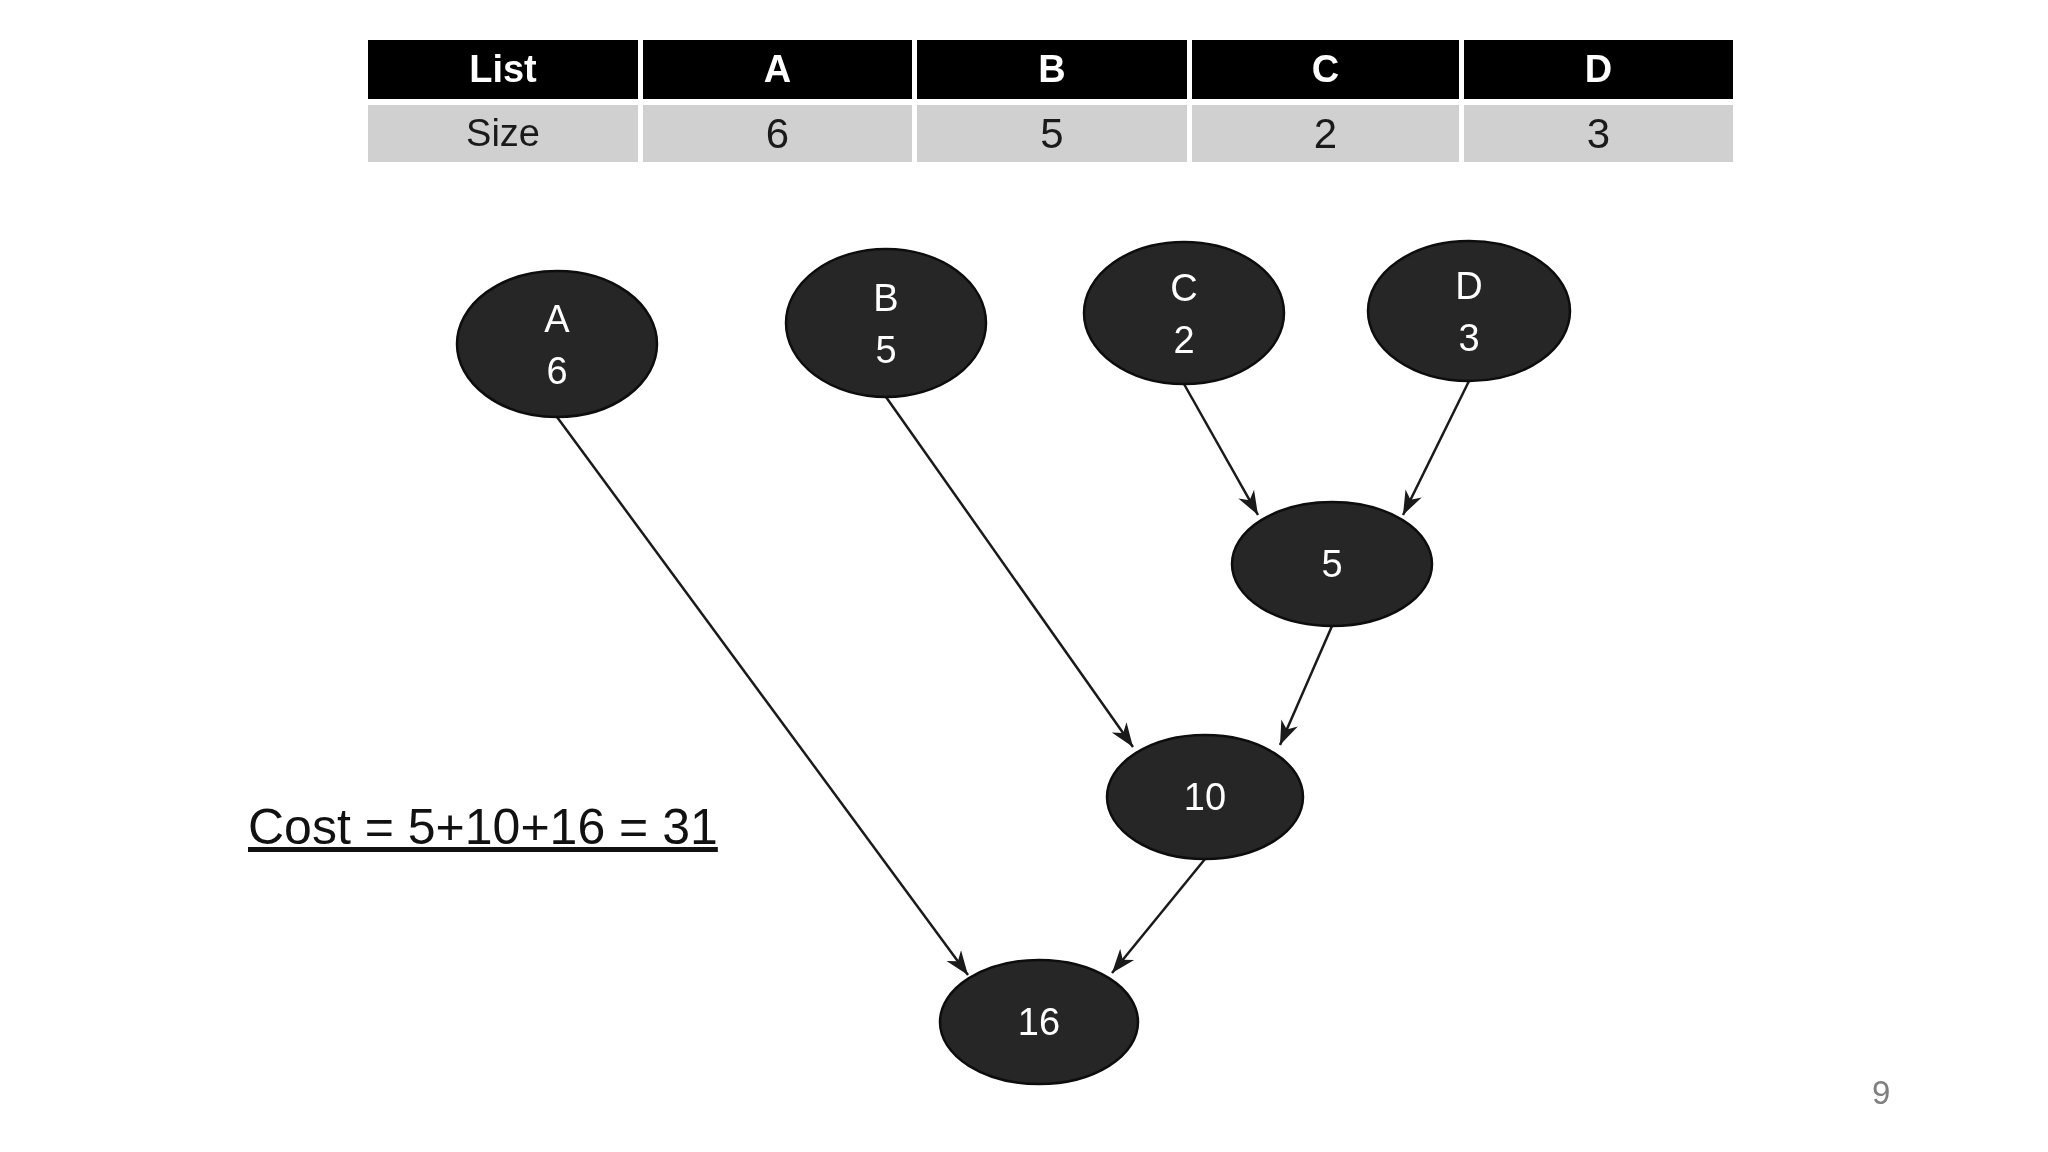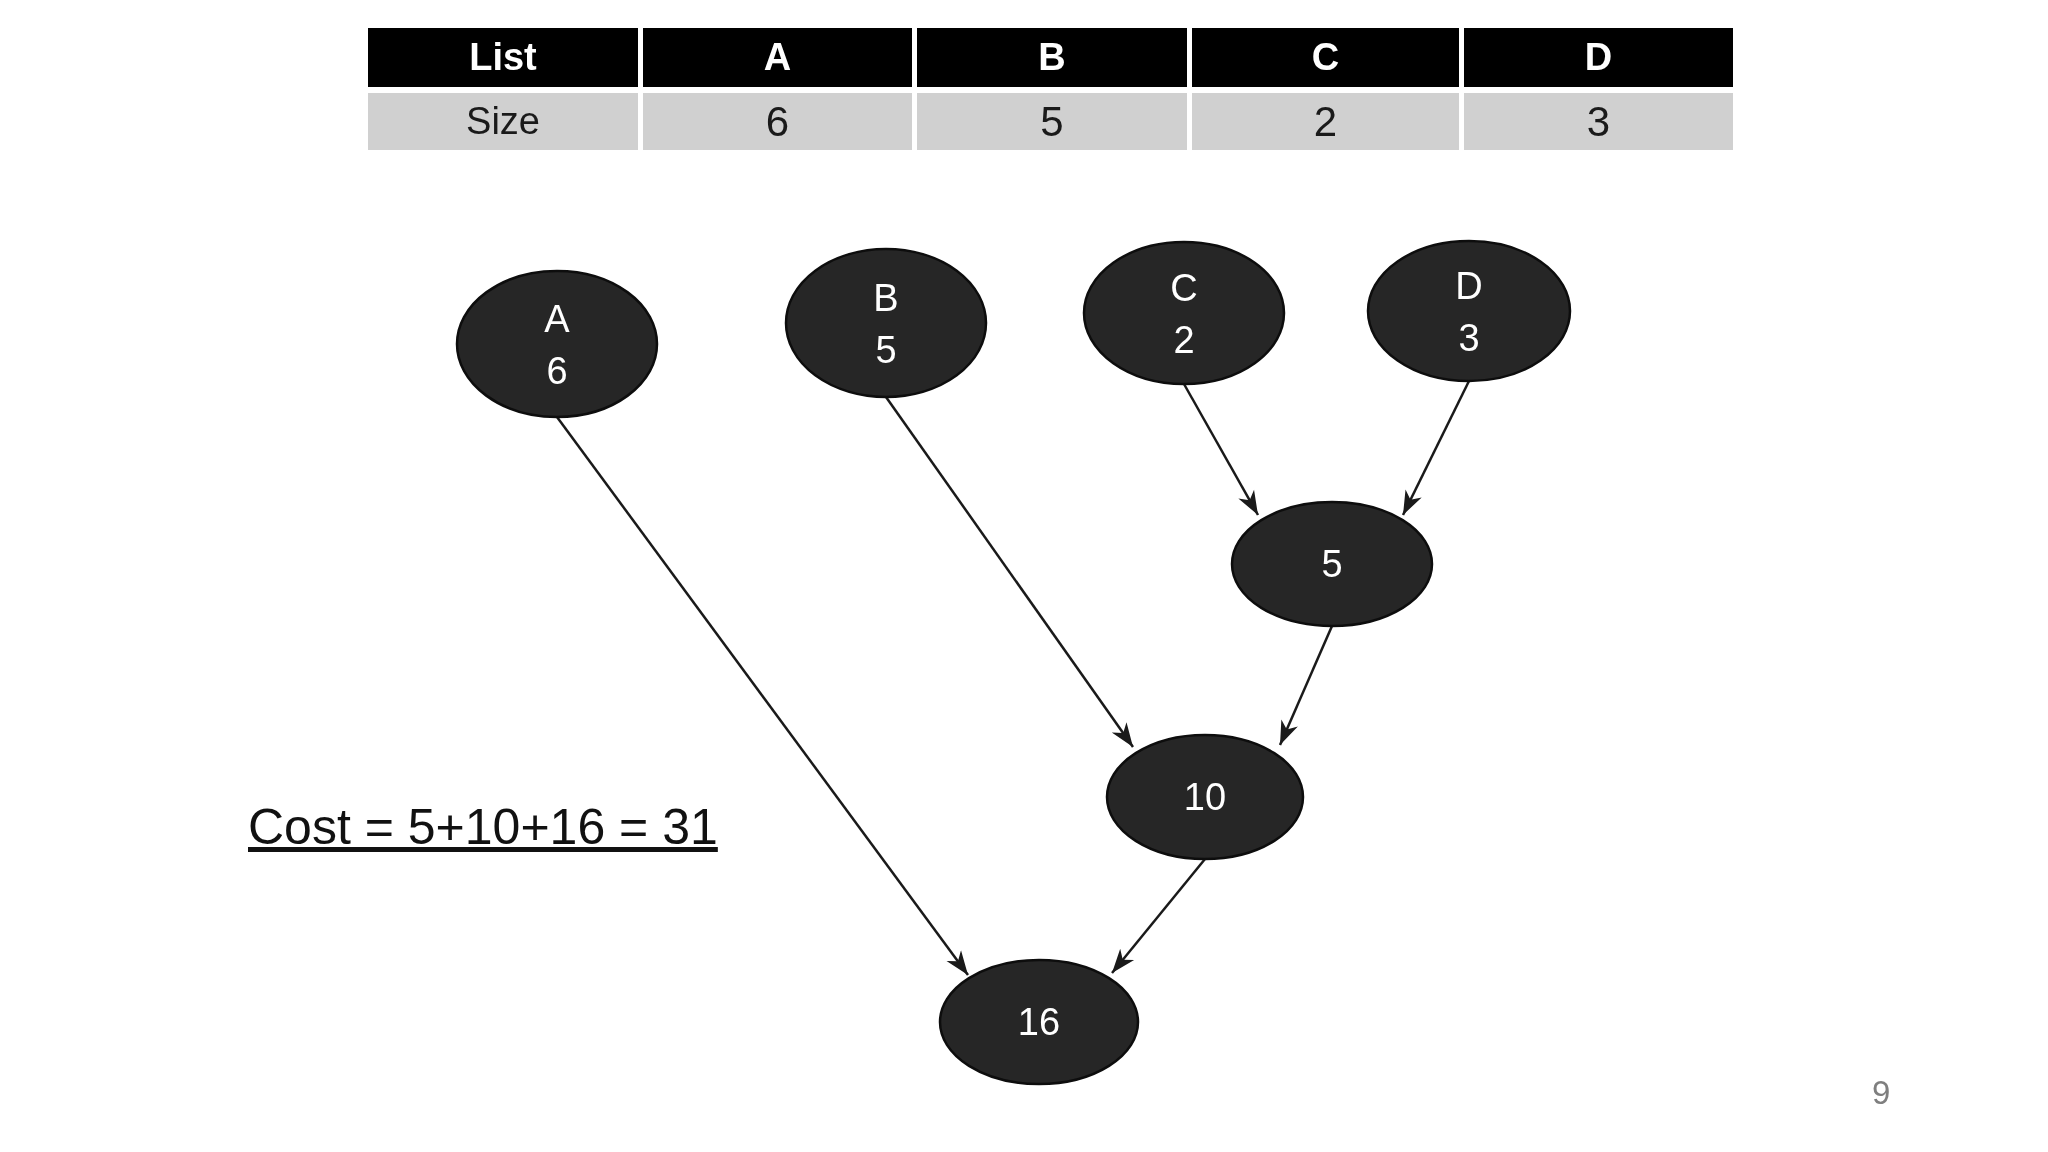--- a/index.html
+++ b/index.html
@@ -13,21 +13,21 @@
     height: 1152px;
     overflow: hidden;
     background: var(--background, #ffffff);
     font-family: "Liberation Sans", "DejaVu Sans", sans-serif;
   }
 
   
   .size-table {
     position: absolute;
     left: 368px;
-    top: 28px;
+    top: 40px;
     display: grid;
     grid-template-columns: 270px 269px 270px 267px 269px;
     column-gap: 5px;
     row-gap: 6px;
   }
   .size-table .hcell {
     height: 59px;
     background: var(--table_header_bg, #000);
     color: var(--table_header_text, #fff);
     font-weight: bold;

